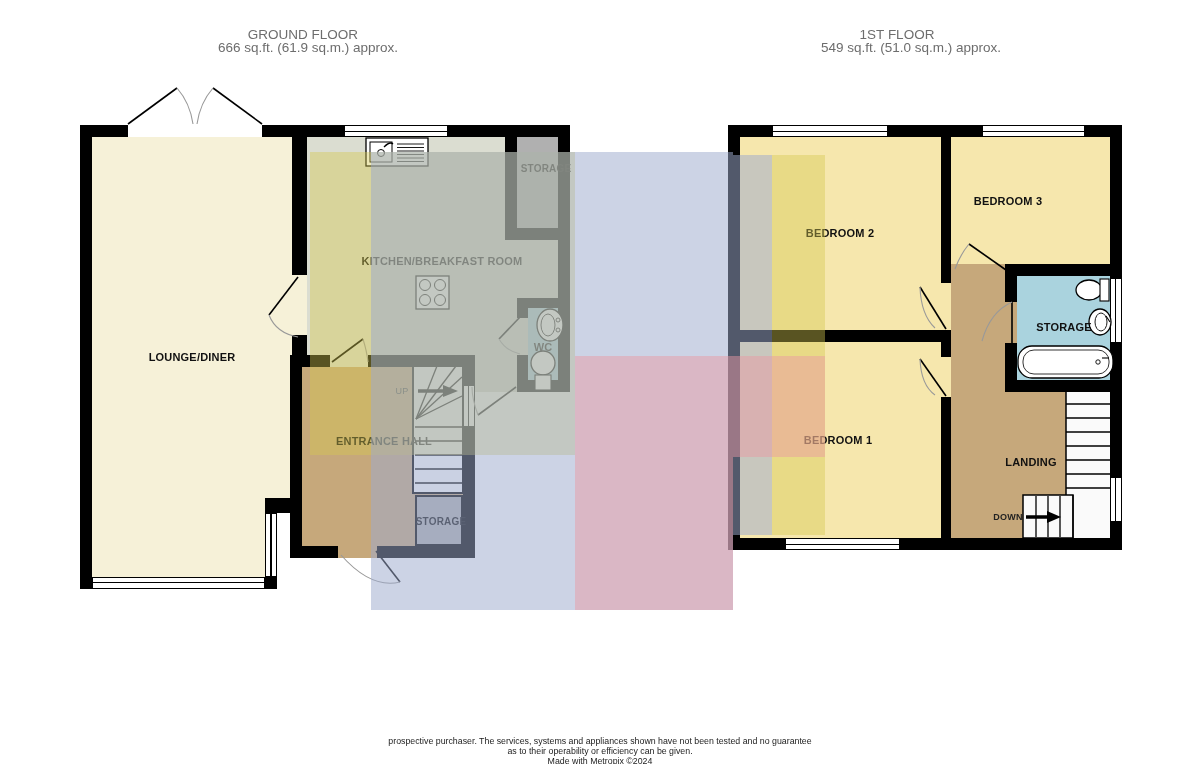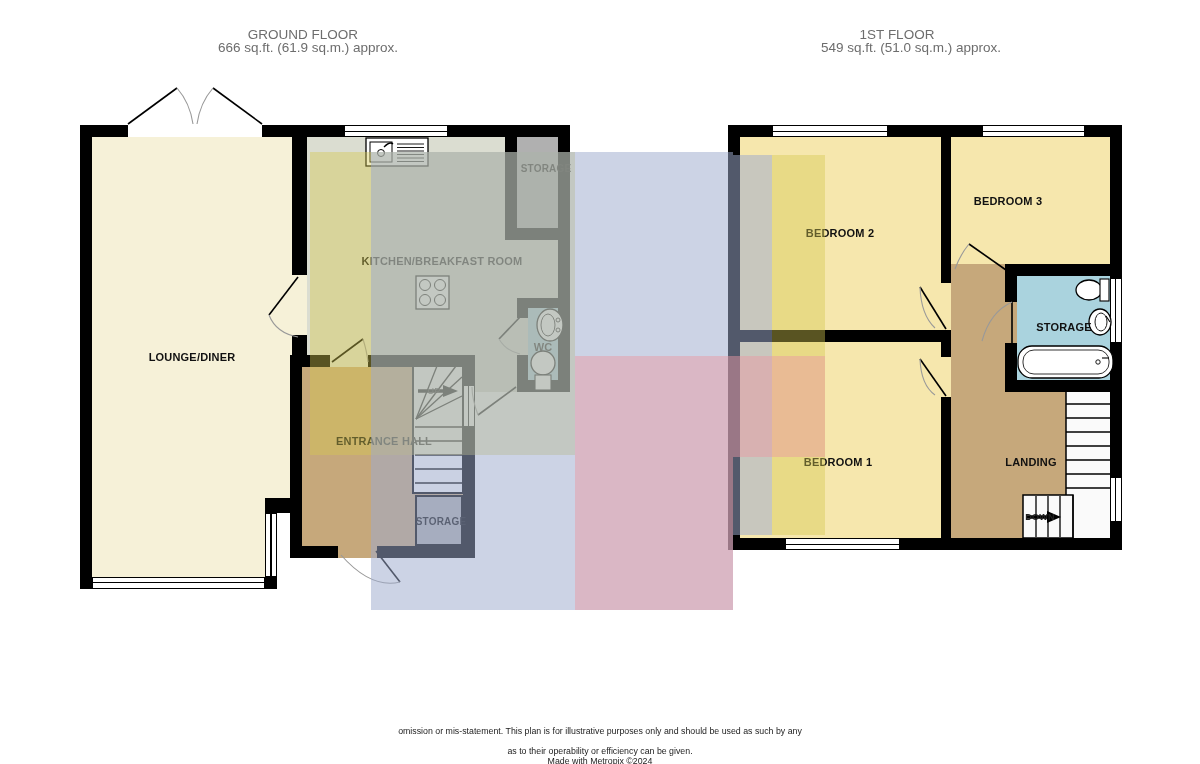--- a/index.html
+++ b/index.html
@@ -7,21 +7,21 @@
           font-family:"Liberation Sans",sans-serif;}
   .fill{position:absolute;}
   .w{position:absolute;background:#000;}
   .win-h{position:absolute;box-sizing:border-box;border:1px solid #000;
          background:linear-gradient(to bottom,#fff 0 4.5px,#000 4.5px 5.5px,#fff 5.5px 10px);}
   .win-v{position:absolute;box-sizing:border-box;border:1px solid #000;
          background:linear-gradient(to right,#fff 0 4.5px,#000 4.5px 5.5px,#fff 5.5px 10px);}
   .lbl{position:absolute;font-weight:bold;font-size:11px;color:#111;white-space:nowrap;
        transform:translate(-50%,-50%);letter-spacing:.2px;}
   .lbl.small{font-size:10px;}
-  .lbl.tiny{font-size:9px;color:#222;margin-left:32px;}
+  .lbl.tiny{font-size:9px;color:#222;}
   .hdr{position:absolute;color:#6d6d6d;font-size:13.5px;white-space:nowrap;transform:translateX(-50%);}
   .ftr{position:absolute;color:#4f4f4f;font-size:12.5px;white-space:nowrap;transform:translateX(-50%);}
   .disc{position:absolute;left:600px;transform:translateX(-50%);font-size:8.8px;color:#1c1c1c;
         white-space:nowrap;line-height:10px;}
   .wm-block{position:absolute;pointer-events:none;}
   .wm-text{position:absolute;left:388px;top:100px;font-size:230px;font-weight:bold;line-height:1;
            letter-spacing:-14px;pointer-events:none;}
   .stairbox{position:absolute;background:#fafafa;}
   svg.lines{position:absolute;left:0;top:0;pointer-events:none;}
 </style>
@@ -239,29 +239,29 @@
 
   <div class="lbl" style="left:192px;top:357px">LOUNGE/DINER</div>
   <div class="lbl" style="left:442px;top:261px">KITCHEN/BREAKFAST ROOM</div>
   <div class="lbl" style="left:384px;top:441px">ENTRANCE HALL</div>
   <div class="lbl" style="left:543px;top:347px">WC</div>
   <div class="lbl small" style="left:546px;top:168px">STORAGE</div>
   <div class="lbl small" style="left:441px;top:521px">STORAGE</div>
   <div class="lbl tiny" style="left:402px;top:391px;font-weight:normal;color:#333">UP</div>
   <div class="lbl" style="left:840px;top:233px">BEDROOM 2</div>
   <div class="lbl" style="left:1008px;top:201px">BEDROOM 3</div>
-  <div class="lbl" style="left:838px;top:462px">BEDROOM 1</div>
+  <div class="lbl" style="left:838px;top:440px">BEDROOM 1</div>
   <div class="lbl" style="left:1064px;top:327px">STORAGE</div>
   <div class="lbl" style="left:1031px;top:462px">LANDING</div>
   <div class="lbl tiny" style="left:1008px;top:517px">DOWN</div>
 
   <div class="wm-block" style="left: 310px; top: 152px; width: 265px; height: 303px; background: rgba(213, 200, 82, 0.42);"></div>
   <div class="wm-block" style="left: 371px; top: 152px; width: 362px; height: 458px; background: rgba(158, 170, 205, 0.52);"></div>
   <div class="wm-block" style="left: 575px; top: 356px; width: 158px; height: 254px; background: rgba(235, 152, 163, 0.48);"></div>
   <div class="wm-block" style="left: 733px; top: 155px; width: 39px; height: 380px; background: rgba(158, 170, 205, 0.52);"></div>
   <div class="wm-block" style="left: 772px; top: 155px; width: 53px; height: 380px; background: rgba(213, 200, 82, 0.42);"></div>
   <div class="wm-block" style="left: 733px; top: 356px; width: 92px; height: 101px; background: rgba(235, 152, 163, 0.48);"></div>
 
-  <div class="disc" style="top:726px">omission or mis-statement. This plan is for illustrative purposes only and should be used as such by any</div>
+  <div class="disc" style="top:736px">prospective purchaser. The services, systems and appliances shown have not been tested and no guarantee</div>
   <div class="disc" style="top:746px">as to their operability or efficiency can be given.</div>
   <div class="disc" style="top:756px">Made with Metropix ©2024</div>
 
 </div>
 
 </body></html>

